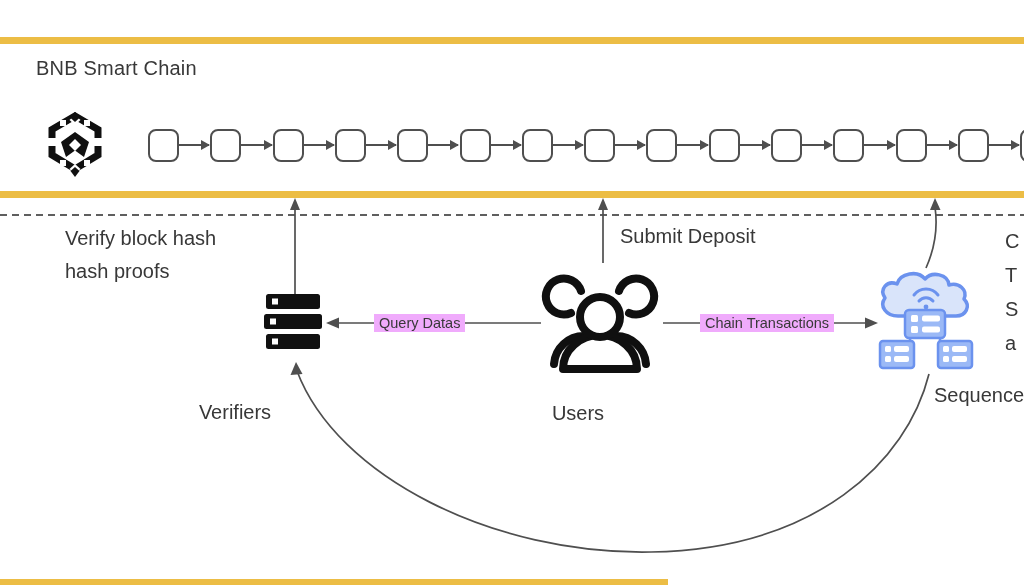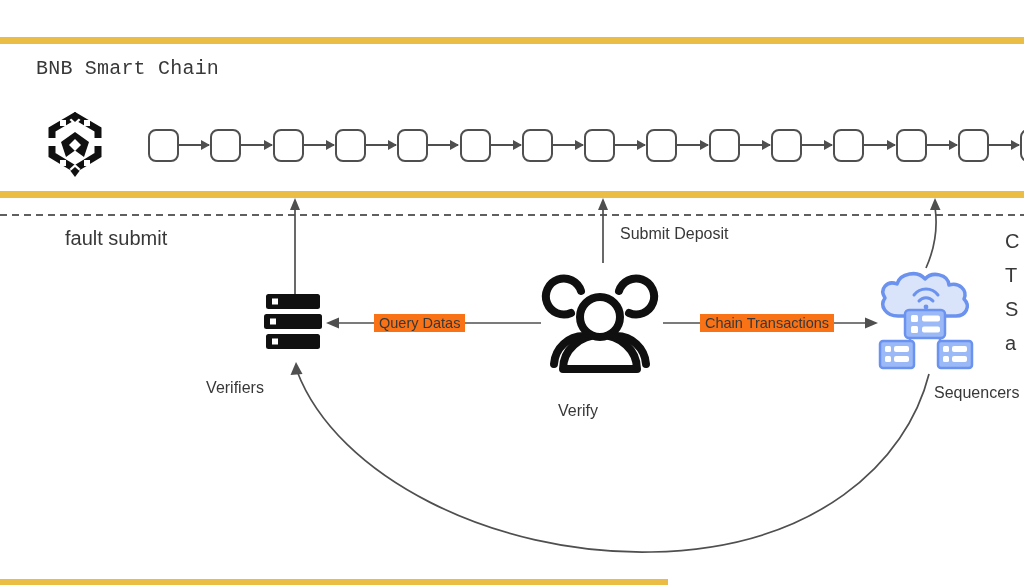--- a/index.html
+++ b/index.html
@@ -2,25 +2,25 @@
 <html><head>
 <meta charset="utf-8">
 <style>
   html,body{margin:0;padding:0;background:#fff;overflow:hidden;}
   .canvas{position:relative;width:1024px;height:585px;background:#fff;overflow:hidden;
           font-family:"Liberation Sans","DejaVu Sans",sans-serif;color:var(--ink);}
   .yline{position:absolute;background:var(--accent-yellow);}
   #yline-top{left:0;top:37px;width:1024px;height:7px;}
   #yline-mid{left:0;top:191px;width:1024px;height:7px;}
   #yline-bottom{left:0;top:579px;width:668px;height:6px;}
-  .title{position:absolute;left:36px;top:57px;font-size:20px;letter-spacing:.2px;font-family:Liberation Mono, monospace;}
+  .title{position:absolute;left:36px;top:57px;font-size:20px;letter-spacing:.2px;}
   .abs{position:absolute;}
   .note{position:absolute;font-size:20px;line-height:32.5px;}
-  .lbl{position:absolute;font-size:16px;}
-  .line-lbl{position:absolute;font-size:14.5px;background:#f97316;padding:0 5px;line-height:18px;}
+  .lbl{position:absolute;font-size:20px;}
+  .line-lbl{position:absolute;font-size:14.5px;background:#f0abfc;padding:0 5px;line-height:18px;}
   .center{text-align:center;}
   .nowrap{white-space:nowrap;}
   #chain-row{position:absolute;inset:0;}
   .chain-block{position:absolute;top:129px;width:31px;height:33px;box-sizing:border-box;
                border:2px solid var(--line-gray);border-radius:8px;background:#fff;}
   .chain-arrow{position:absolute;top:144px;height:2px;background:var(--line-gray);}
   .chain-arrow::after{content:"";position:absolute;left:100%;margin-left:-8px;top:-4px;width:0;height:0;
                border-left:9px solid var(--line-gray);border-top:5px solid transparent;border-bottom:5px solid transparent;}
   .overlay{position:absolute;left:0;top:0;width:1024px;height:585px;pointer-events:none;}
   .dashed{stroke:#5f5f5f;stroke-width:1.8;stroke-dasharray:7 5;fill:none;}
@@ -124,44 +124,45 @@
       <polygon class="arrow-head" points="878,323 865,317.5 865,328.5"></polygon>
     </g>
 
     <g>
       <path class="arrow-line" d="M 929 374 C 907 462 816 549 651 552 C 494 555 337 477 297 371"></path>
       <polygon class="arrow-head" points="296,362 290.5,375 302.5,374"></polygon>
     </g>
   </svg>
 
   <div class="note" style="left:65px;top:222px;">
-    <div>fault submit</div>
+    <div>Verify block hash</div>
+    <div>hash proofs</div>
   </div>
 
   <svg class="abs" style="left:264px;top:294px;" width="58" height="58" viewBox="0 0 58 58">
     <rect class="blk" x="2" y="0" width="54" height="15" rx="2.5"></rect>
     <rect class="wht" x="8" y="4.5" width="6" height="6"></rect>
     <rect class="blk" x="0" y="20" width="58" height="15" rx="2.5"></rect>
     <rect class="wht" x="6" y="24.5" width="6" height="6"></rect>
     <rect class="blk" x="2" y="40" width="54" height="15" rx="2.5"></rect>
     <rect class="wht" x="8" y="44.5" width="6" height="6"></rect>
   </svg>
 
-  <div class="lbl center" style="left:170px;top:379px;width:130px;">Verifiers</div>
+  <div class="lbl center" style="left:170px;top:401px;width:130px;">Verifiers</div>
 
   <svg class="abs" style="left:538px;top:268px;" width="124" height="106" viewBox="0 0 124 106">
     <path class="ustroke" d="M 33 45 A 18 18 0 1 1 43 23"></path>
     <path class="ustroke" d="M 91 45 A 18 18 0 1 0 81 23"></path>
     <path class="ustroke" d="M 16 96 A 30 30 0 0 1 46 68"></path>
     <path class="ustroke" d="M 108 96 A 30 30 0 0 0 78 68"></path>
     <path class="ufilled" d="M 25 101 A 37 34 0 0 1 99 101 Z"></path>
     <circle class="ufilled" cx="62" cy="49" r="20"></circle>
   </svg>
 
-  <div class="lbl center" style="left:518px;top:402px;width:120px;">Verify</div>
+  <div class="lbl center" style="left:518px;top:402px;width:120px;">Users</div>
 
   <div class="lbl" style="left:620px;top:225px;">Submit Deposit</div>
 
   <div class="line-lbl" style="left:374px;top:314px;">Query Datas</div>
 
   <div class="line-lbl" style="left:700px;top:314px;">Chain Transactions</div>
 
   <svg class="abs" style="left:874px;top:270px;" width="104" height="104" viewBox="0 0 104 104">
     <path class="cloud" d="M 24 46 C 12 46 5 36 11 28 C 5 19 13 10 23 14 C 26 3 44 0 51 9 C 58 1 74 4 75 15 C 85 12 94 20 90 29 C 97 36 92 46 82 46 Z"></path>
     <path class="wifi" d="M 40 25 A 15 15 0 0 1 64 25"></path>

